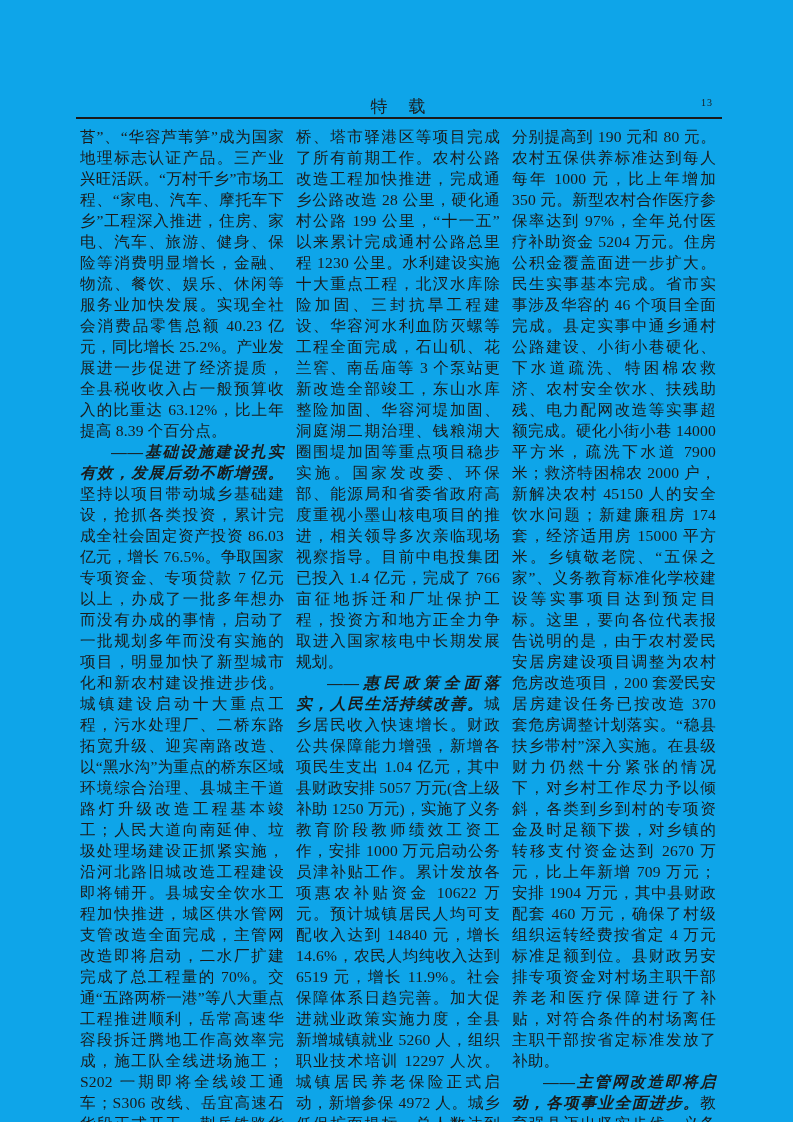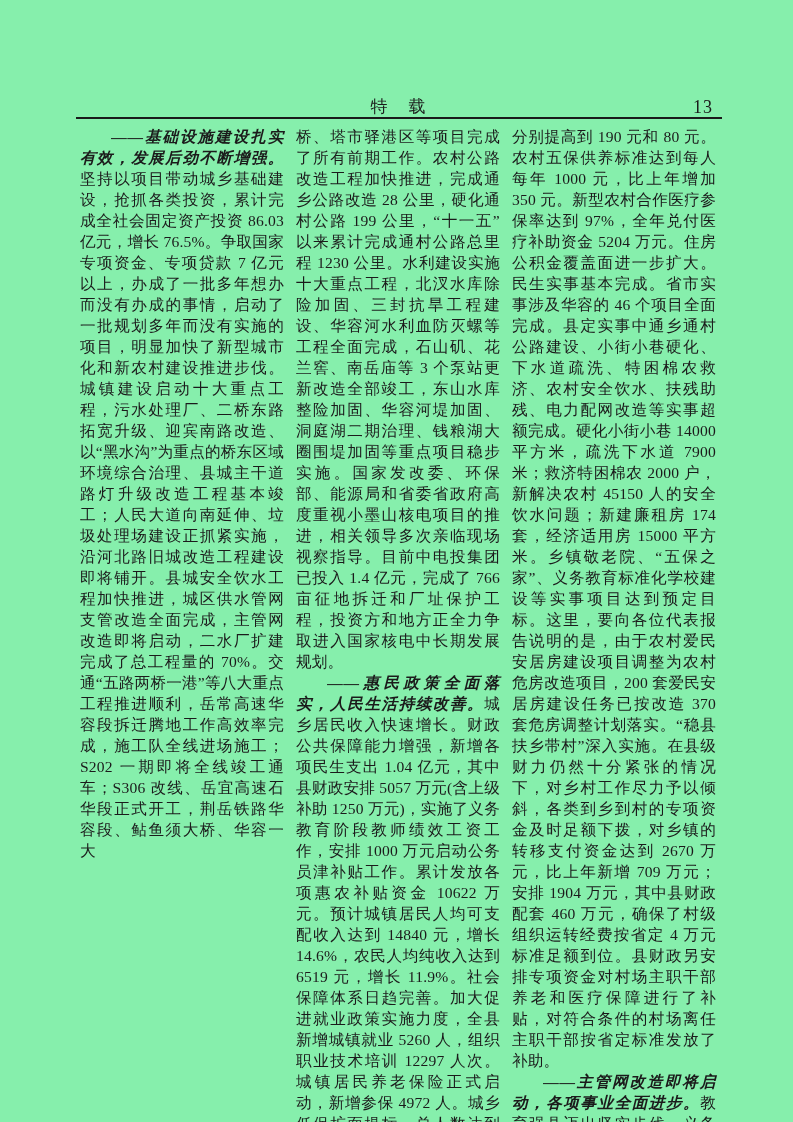--- a/index.html
+++ b/index.html
@@ -1,40 +1,40 @@
 <!DOCTYPE html>
 <html lang="zh"><head>
 <meta charset="utf-8">
 <style>
   html,body { margin:0; padding:0; background:#e8e8e8; }
   .page {
     position:relative;
     width:793px; height:1122px;
     margin:0 auto;
-    background:#86efac;
+    background:#0ea5e9;
     color:#1b1b1b;
     font-family:"Liberation Serif", serif;
     overflow:hidden;
     box-sizing:border-box;
   }
   
   .header-row {
     position:absolute; top:95px; left:76px; width:646px;
     height:22px;
     text-align:center;
   }
   .header-title {
     display:inline-block;
     font-size:17px;
     letter-spacing:2px;
     white-space:pre;
   }
   .page-number {
     position:absolute; top:97px; right:80px;
-    font-size:18px;
+    font-size:10px;
     letter-spacing:1px;
   }
   .header-rule {
     position:absolute; top:117px; left:76px; width:646px; height:2px;
     background:#1a1a1a;
   }
   
   .columns {
     position:absolute; top:126px; left:80px; width:636px;
     display:flex;
@@ -65,20 +65,21 @@
     <span class="header-title">特　载</span>
   </div>
 
   <span class="page-number">13</span>
 
   <div class="header-rule"></div>
 
   <main class="columns">
 
     <section class="col">
+      <p class="blk"><span class="run">苔”、“华容芦苇笋”成为国家地理标志认证产品。三产业兴旺活跃。“万村千乡”市场工程、“家电、汽车、摩托车下乡”工程深入推进，住房、家电、汽车、旅游、健身、保险等消费明显增长，金融、物流、餐饮、娱乐、休闲等服务业加快发展。实现全社会消费品零售总额 40.23 亿元，同比增长 25.2%。产业发展进一步促进了经济提质，全县税收收入占一般预算收入的比重达 63.12%，比上年提高 8.39 个百分点。</span></p>
       <p class="blk indent"><span class="run kai">——基础设施建设扎实有效，发展后劲不断增强。</span><span class="run">坚持以项目带动城乡基础建设，抢抓各类投资，累计完成全社会固定资产投资 86.03 亿元，增长 76.5%。争取国家专项资金、专项贷款 7 亿元以上，办成了一批多年想办而没有办成的事情，启动了一批规划多年而没有实施的项目，明显加快了新型城市化和新农村建设推进步伐。城镇建设启动十大重点工程，污水处理厂、二桥东路拓宽升级、迎宾南路改造、以“黑水沟”为重点的桥东区域环境综合治理、县城主干道路灯升级改造工程基本竣工；人民大道向南延伸、垃圾处理场建设正抓紧实施，沿河北路旧城改造工程建设即将铺开。县城安全饮水工程加快推进，城区供水管网支管改造全面完成，主管网改造即将启动，二水厂扩建完成了总工程量的 70%。交通“五路两桥一港”等八大重点工程推进顺利，岳常高速华容段拆迁腾地工作高效率完成，施工队全线进场施工；S202 一期即将全线竣工通车；S306 改线、岳宜高速石华段正式开工，荆岳铁路华容段、鲇鱼须大桥、华容一大</span></p>
     </section>
 
     <section class="col">
       <p class="blk"><span class="run">桥、塔市驿港区等项目完成了所有前期工作。农村公路改造工程加快推进，完成通乡公路改造 28 公里，硬化通村公路 199 公里，“十一五”以来累计完成通村公路总里程 1230 公里。水利建设实施十大重点工程，北汊水库除险加固、三封抗旱工程建设、华容河水利血防灭螺等工程全面完成，石山矶、花兰窖、南岳庙等 3 个泵站更新改造全部竣工，东山水库整险加固、华容河堤加固、洞庭湖二期治理、钱粮湖大圈围堤加固等重点项目稳步实施。国家发改委、环保部、能源局和省委省政府高度重视小墨山核电项目的推进，相关领导多次亲临现场视察指导。目前中电投集团已投入 1.4 亿元，完成了 766 亩征地拆迁和厂址保护工程，投资方和地方正全力争取进入国家核电中长期发展规划。</span></p>
       <p class="blk indent"><span class="run kai">——惠民政策全面落实，人民生活持续改善。</span><span class="run">城乡居民收入快速增长。财政公共保障能力增强，新增各项民生支出 1.04 亿元，其中县财政安排 5057 万元(含上级补助 1250 万元)，实施了义务教育阶段教师绩效工资工作，安排 1000 万元启动公务员津补贴工作。累计发放各项惠农补贴资金 10622 万元。预计城镇居民人均可支配收入达到 14840 元，增长 14.6%，农民人均纯收入达到 6519 元，增长 11.9%。社会保障体系日趋完善。加大促进就业政策实施力度，全县新增城镇就业 5260 人，组织职业技术培训 12297 人次。城镇居民养老保险正式启动，新增参保 4972 人。城乡低保扩面提标，总人数达到 35208 人，城乡最低生活保障线</span></p>
     </section>
 
     <section class="col">
       <p class="blk"><span class="run">分别提高到 190 元和 80 元。农村五保供养标准达到每人每年 1000 元，比上年增加 350 元。新型农村合作医疗参保率达到 97%，全年兑付医疗补助资金 5204 万元。住房公积金覆盖面进一步扩大。民生实事基本完成。省市实事涉及华容的 46 个项目全面完成。县定实事中通乡通村公路建设、小街小巷硬化、下水道疏洗、特困棉农救济、农村安全饮水、扶残助残、电力配网改造等实事超额完成。硬化小街小巷 14000 平方米，疏洗下水道 7900 米；救济特困棉农 2000 户，新解决农村 45150 人的安全饮水问题；新建廉租房 174 套，经济适用房 15000 平方米。乡镇敬老院、“五保之家”、义务教育标准化学校建设等实事项目达到预定目标。这里，要向各位代表报告说明的是，由于农村爱民安居房建设项目调整为农村危房改造项目，200 套爱民安居房建设任务已按改造 370 套危房调整计划落实。“稳县扶乡带村”深入实施。在县级财力仍然十分紧张的情况下，对乡村工作尽力予以倾斜，各类到乡到村的专项资金及时足额下拨，对乡镇的转移支付资金达到 2670 万元，比上年新增 709 万元；安排 1904 万元，其中县财政配套 460 万元，确保了村级组织运转经费按省定 4 万元标准足额到位。县财政另安排专项资金对村场主职干部养老和医疗保障进行了补贴，对符合条件的村场离任主职干部按省定标准发放了补助。</span></p>

